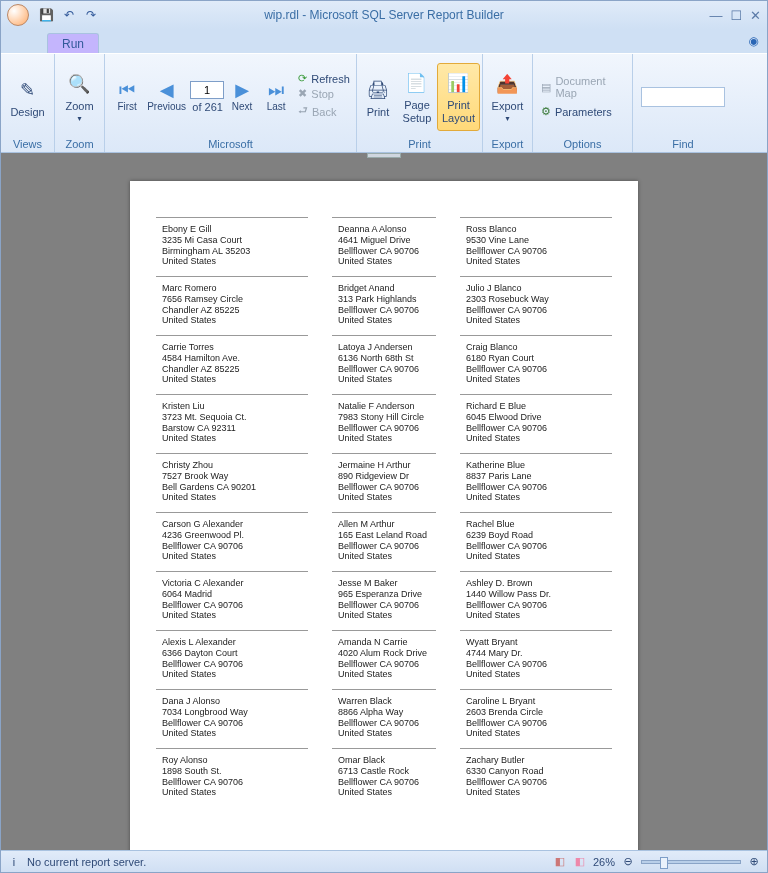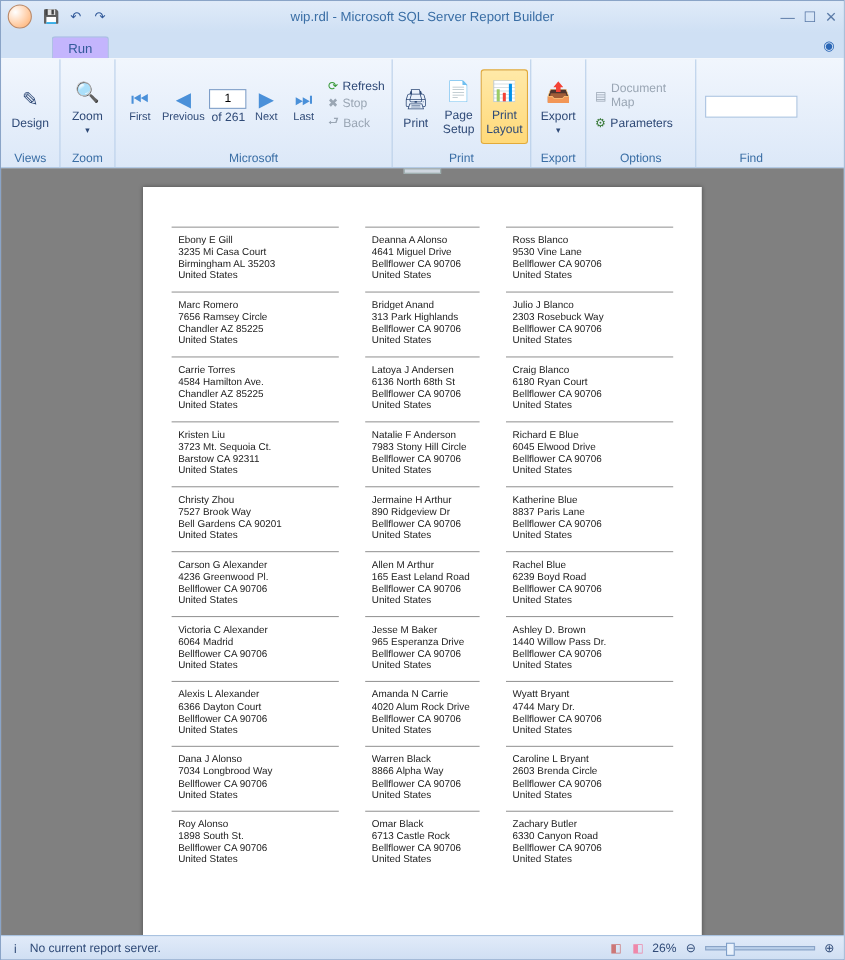--- a/index.html
+++ b/index.html
@@ -23,21 +23,21 @@
   .vbtn.active{background:linear-gradient(#ffe9a8,#ffd979);border:1px solid #e2aa3a;}
   .icn{width:28px;height:28px;display:flex;align-items:center;justify-content:center;font-size:18px;}
   .navbtn{display:flex;flex-direction:column;align-items:center;gap:2px;color:#2f4a77;font-size:10px;min-width:32px;padding:2px;}
   .navbtn .arrow{font-size:18px;color:#4a90d9;line-height:1;}
   .pagebox{width:34px;height:18px;border:1px solid #7e9ec8;background:#fff;text-align:center;font-size:11px;}
   .pageof{font-size:11px;color:#2f4a77;margin-left:1px;}
   .rcol{display:flex;flex-direction:column;align-items:flex-start;gap:2px;}
   .rcol div{display:flex;align-items:center;gap:4px;font-size:11px;color:#2f4a77;}
   .opt-item{display:flex;align-items:center;gap:4px;font-size:11px;color:#2f4a77;padding:2px 4px;}
   .findbox{width:84px;height:20px;border:1px solid #a9c2e0;background:#fff;}
-  .workspace{flex:1;background:#808080;display:flex;justify-content:center;padding:7px;overflow:hidden;position:relative;}
+  .workspace{flex:1;background:#808080;display:flex;justify-content:center;padding:18px;overflow:hidden;position:relative;}
   .splitter{position:absolute;top:0;left:50%;transform:translateX(-50%);width:34px;height:5px;background:#cfd6df;border:1px solid #9aa;}
   .page{width:508px;height:682px;margin-top:10px;background:#fff;box-shadow:0 0 4px rgba(0,0,0,.4);padding:36px 26px 10px;overflow:hidden;}
   .labels{display:grid;grid-template-columns:repeat(3,1fr);gap:0;}
   .label-cell{border-top:1px solid #999;padding:6px 6px 8px;font-size:9px;line-height:1.2;color:#222;height:59px;}
   .label-cell div{white-space:nowrap;overflow:hidden;}
   .col-mid{margin:0 24px;}
   .statusbar{height:22px;background:linear-gradient(#e1ebf9,#d0dff3);border-top:1px solid #a9c2e0;display:flex;align-items:center;padding:0 6px;color:#2f4a77;font-size:11px;gap:6px;}
   .status-spacer{flex:1;}
   .zoom-slider{width:100px;height:4px;background:#b9cfe9;border:1px solid #8aa4c7;position:relative;}
   .zoom-thumb{position:absolute;top:-4px;left:18px;width:8px;height:12px;background:#eaf2fc;border:1px solid #7e9ec8;}

